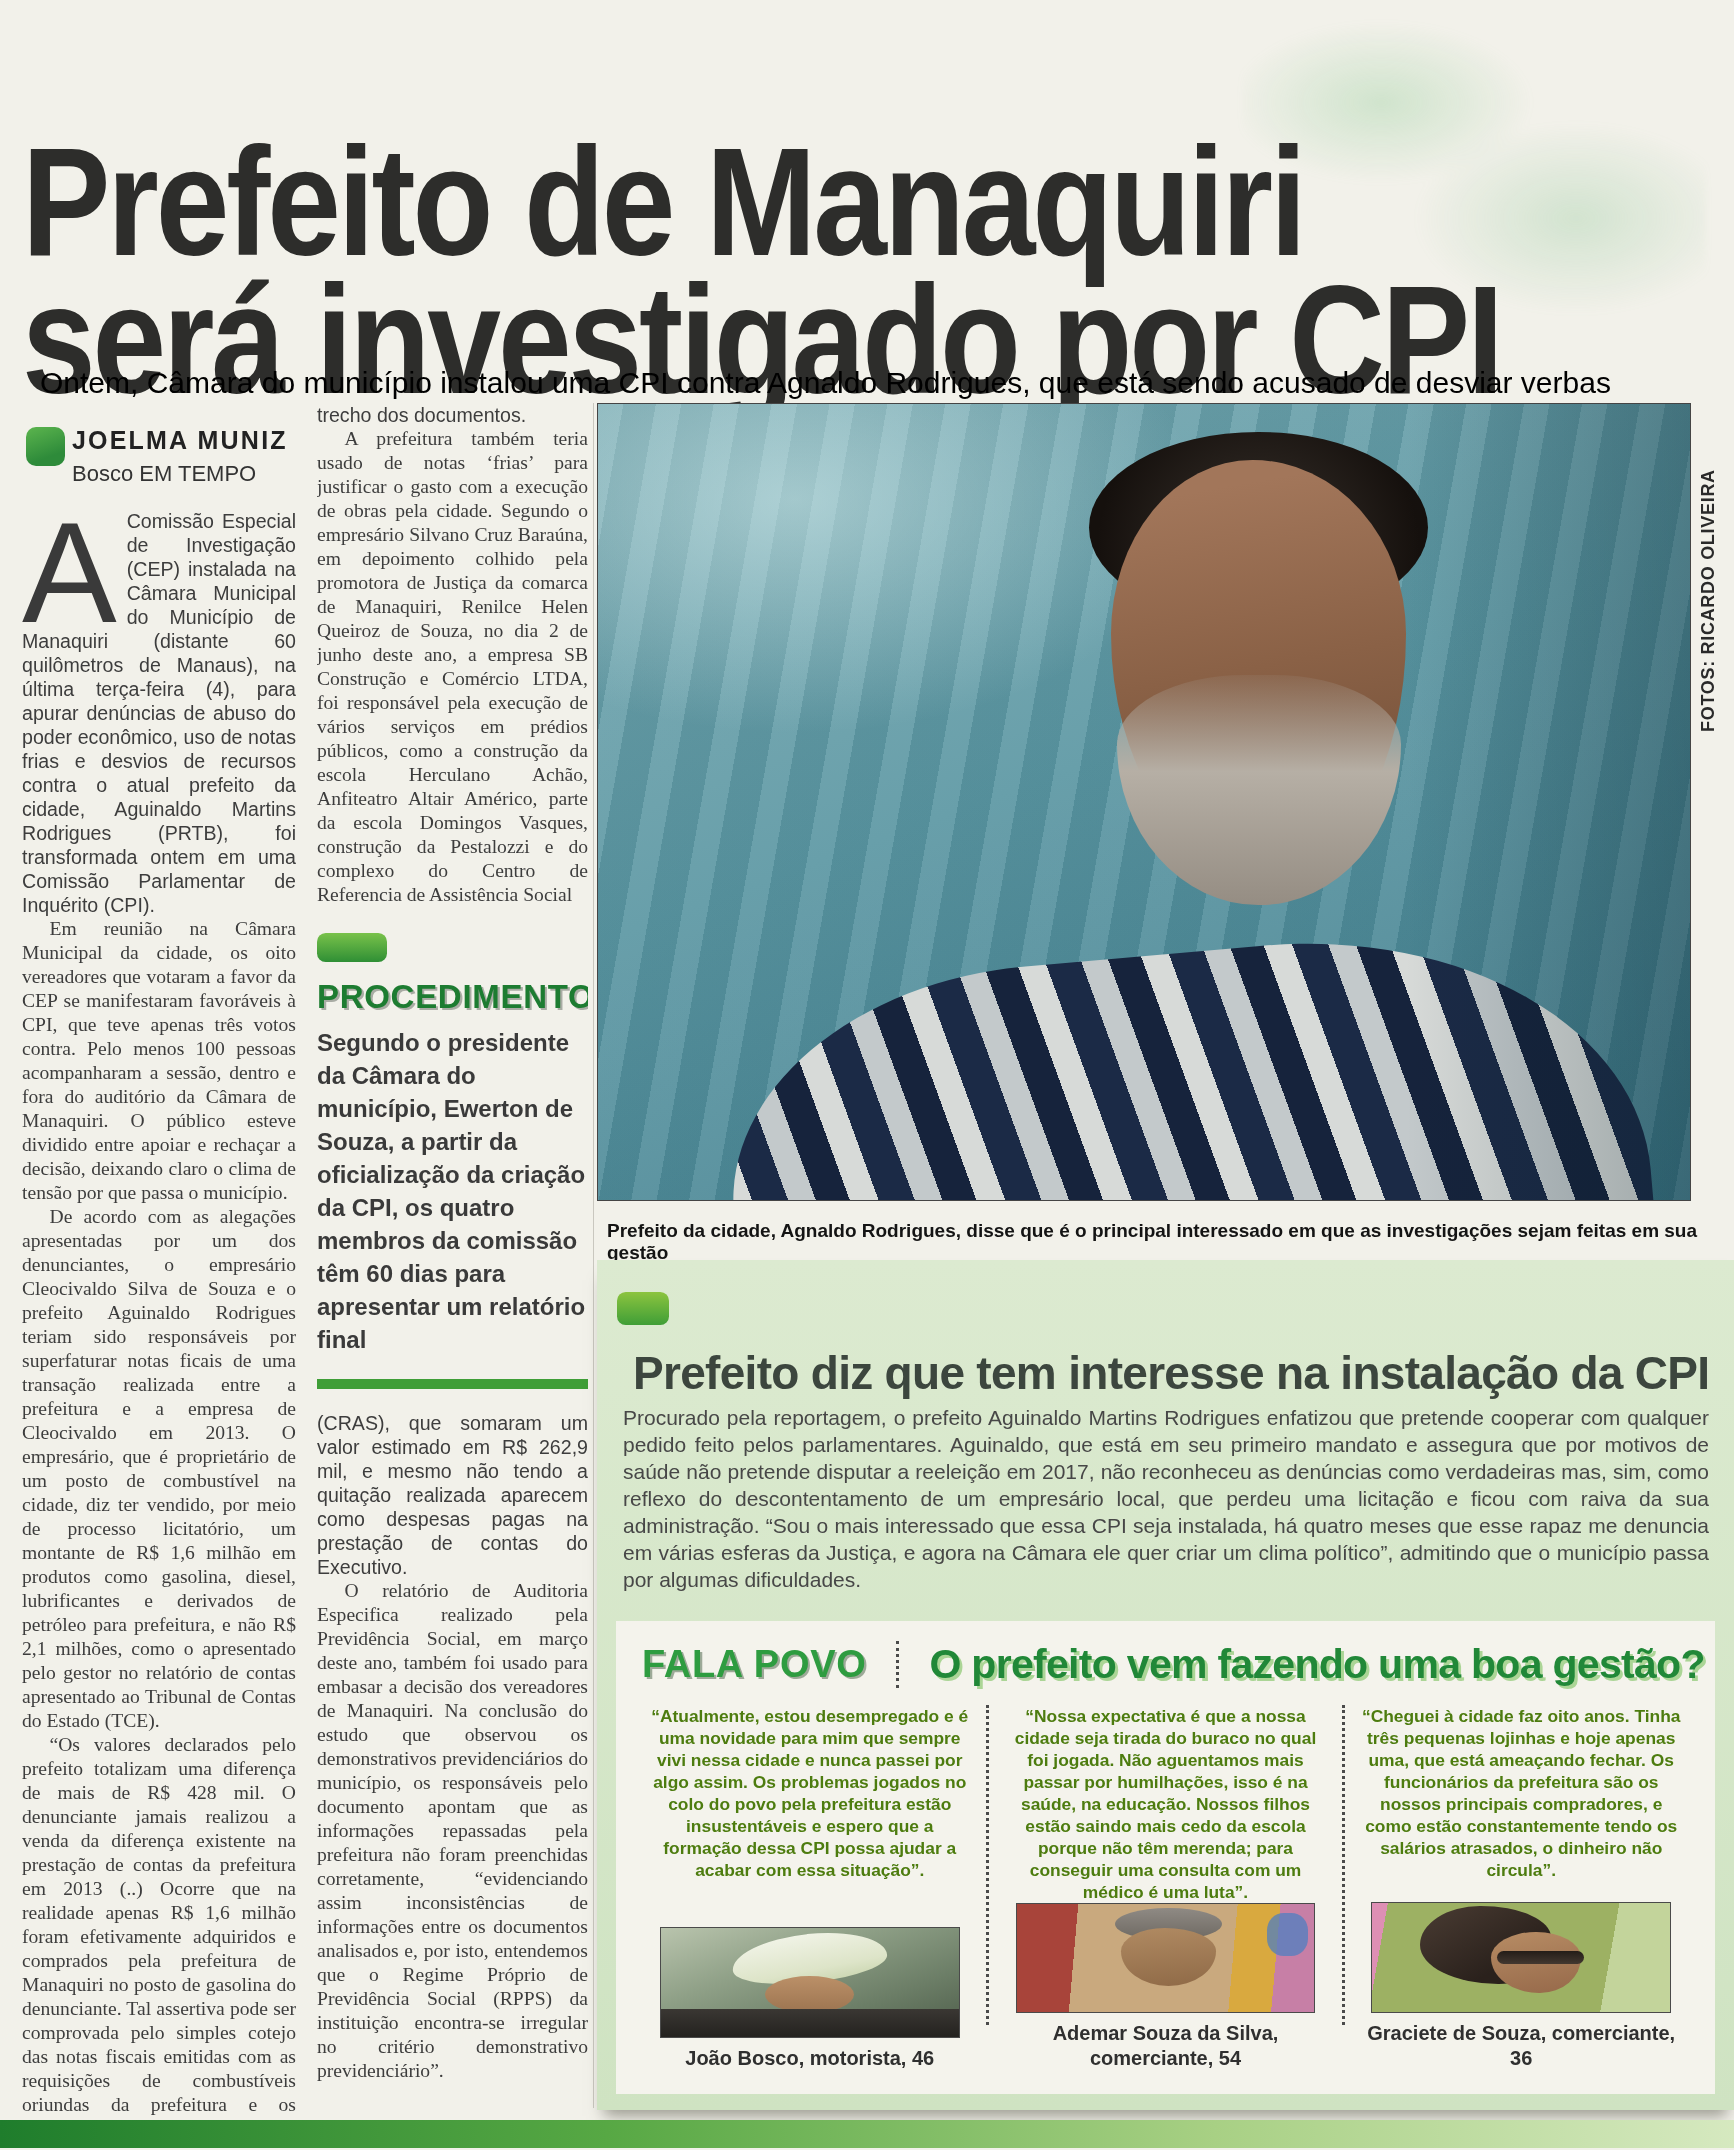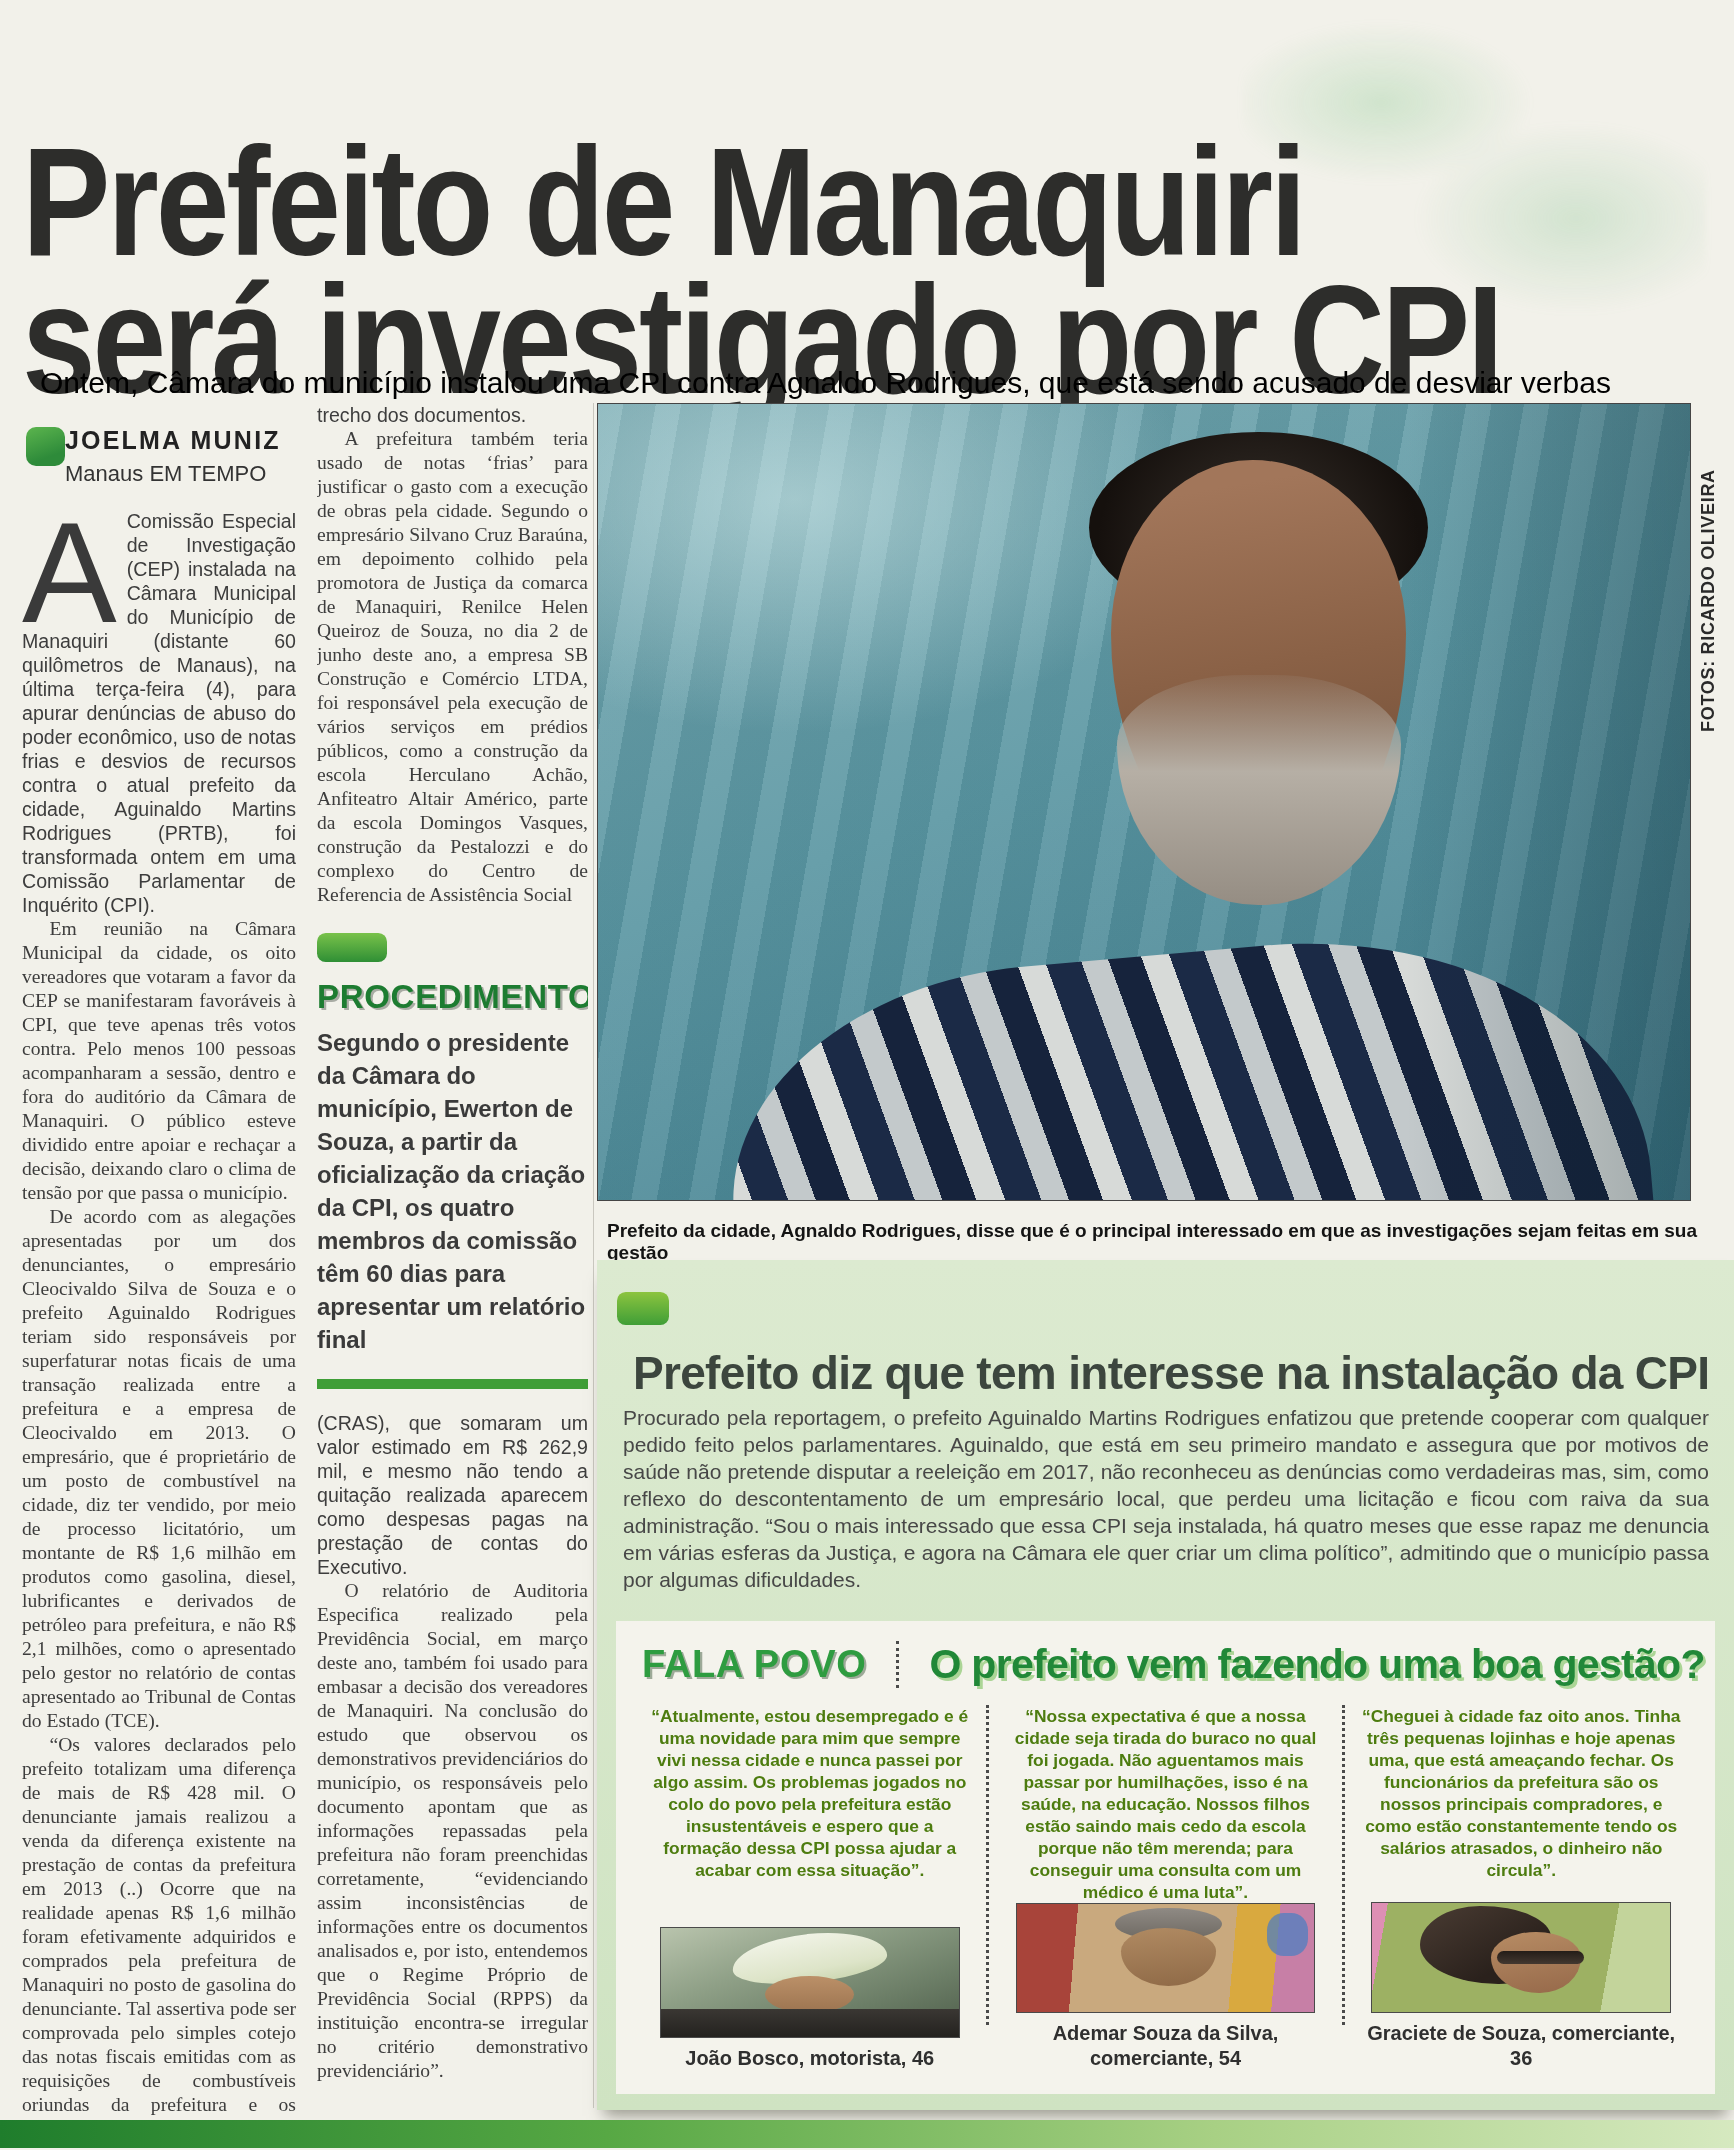--- a/index.html
+++ b/index.html
@@ -9,21 +9,21 @@
   .ghost1{position:absolute;right:29px;top:7.2px;width:464px;height:341px;pointer-events:none;
     background:radial-gradient(217px 116px at 30% 28%,rgba(120,195,130,.28),rgba(120,195,130,0) 70%),
                radial-gradient(232px 138px at 72% 62%,rgba(110,185,125,.24),rgba(110,185,125,0) 70%);
     filter:blur(3.6px);}
   
   .headline{position:absolute;left:22px;top:30px;font-weight:bold;color:#2d2d2b;
             font-size:154px;line-height:138px;letter-spacing:-3.6px;}
   .hl-line{display:block;transform:scaleX(.86);transform-origin:0 50%;white-space:nowrap;}
   .deck{position:absolute;left:23px;top:349px;width:1696px;font-size:30px;color:#000000;margin:17px;}
   
-  .byline{position:absolute;left:26px;top:426px;display:flex;gap:0;align-items:flex-start;}
+  .byline{position:absolute;left:26px;top:426px;display:flex;gap:7px;align-items:flex-start;}
   .byline-icon{width:39px;height:39px;border-radius:10px;margin-top:1.4px;
                background:linear-gradient(160deg,#5cb54e,#2e8b3a 72%);}
   .byline-name{font-size:25px;font-weight:bold;letter-spacing:2.2px;color:#222;}
   .byline-team{font-size:22px;color:#333;margin-top:5.8px;}
   
   .col{position:absolute;text-align:justify;font-size:19.6px;line-height:24px;color:#3d3d3d;}
   .col1{left:22px;top:509px;width:274px;height:1628px;overflow:hidden;}
   .col2{left:317px;top:403px;width:271px;height:1734px;overflow:hidden;}
   .col p{margin:0;}
   .col p.indent{text-indent:27.5px;font-family:Liberation Serif, serif;}
@@ -125,21 +125,21 @@
       <span class="hl-line">Prefeito de Manaquiri</span>
       <span class="hl-line">será investigado por CPI</span>
     </h1>
 
   <p class="deck">Ontem, Câmara do município instalou uma CPI contra Agnaldo Rodrigues, que está sendo acusado de desviar verbas</p>
 
   <div class="byline">
     <span class="byline-icon"></span>
     <span>
       <div class="byline-name">JOELMA MUNIZ</div>
-      <div class="byline-team">Manaus EM TEMPO</div>
+      <div class="byline-team">Bosco EM TEMPO</div>
     </span>
   </div>
 
   <div class="col col1">
     <p class="p"><span class="dropcap">A</span><span>Comissão Especial de Investigação (CEP) instalada na Câmara Municipal do Município de Manaquiri (distante 60 quilômetros de Manaus), na última terça-feira (4), para apurar denúncias de abuso do poder econômico, uso de notas frias e desvios de recursos contra o atual prefeito da cidade, Aguinaldo Martins Rodrigues (PRTB), foi transformada ontem em uma Comissão Parlamentar de Inquérito (CPI).</span></p>
     <p class="indent">Em reunião na Câmara Municipal da cidade, os oito vereadores que votaram a favor da CEP se manifestaram favoráveis à CPI, que teve apenas três votos contra. Pelo menos 100 pessoas acompanharam a sessão, dentro e fora do auditório da Câmara de Manaquiri. O público esteve dividido entre apoiar e rechaçar a decisão, deixando claro o clima de tensão por que passa o município.</p>
     <p class="indent">De acordo com as alegações apresentadas por um dos denunciantes, o empresário Cleocivaldo Silva de Souza e o prefeito Aguinaldo Rodrigues teriam sido responsáveis por superfaturar notas ficais de uma transação realizada entre a prefeitura e a empresa de Cleocivaldo em 2013. O empresário, que é proprietário de um posto de combustível na cidade, diz ter vendido, por meio de processo licitatório, um montante de R$ 1,6 milhão em produtos como gasolina, diesel, lubrificantes e derivados de petróleo para prefeitura, e não R$ 2,1 milhões, como o apresentado pelo gestor no relatório de contas apresentado ao Tribunal de Contas do Estado (TCE).</p>
     <p class="indent">“Os valores declarados pelo prefeito totalizam uma diferença de mais de R$ 428 mil. O denunciante jamais realizou a venda da diferença existente na prestação de contas da prefeitura em 2013 (..) Ocorre que na realidade apenas R$ 1,6 milhão foram efetivamente adquiridos e comprados pela prefeitura de Manaquiri no posto de gasolina do denunciante. Tal assertiva pode ser comprovada pelo simples cotejo das notas fiscais emitidas com as requisições de combustíveis oriundas da prefeitura e os extratos bancários do denunciante”, diz</p>
   </div>
 

